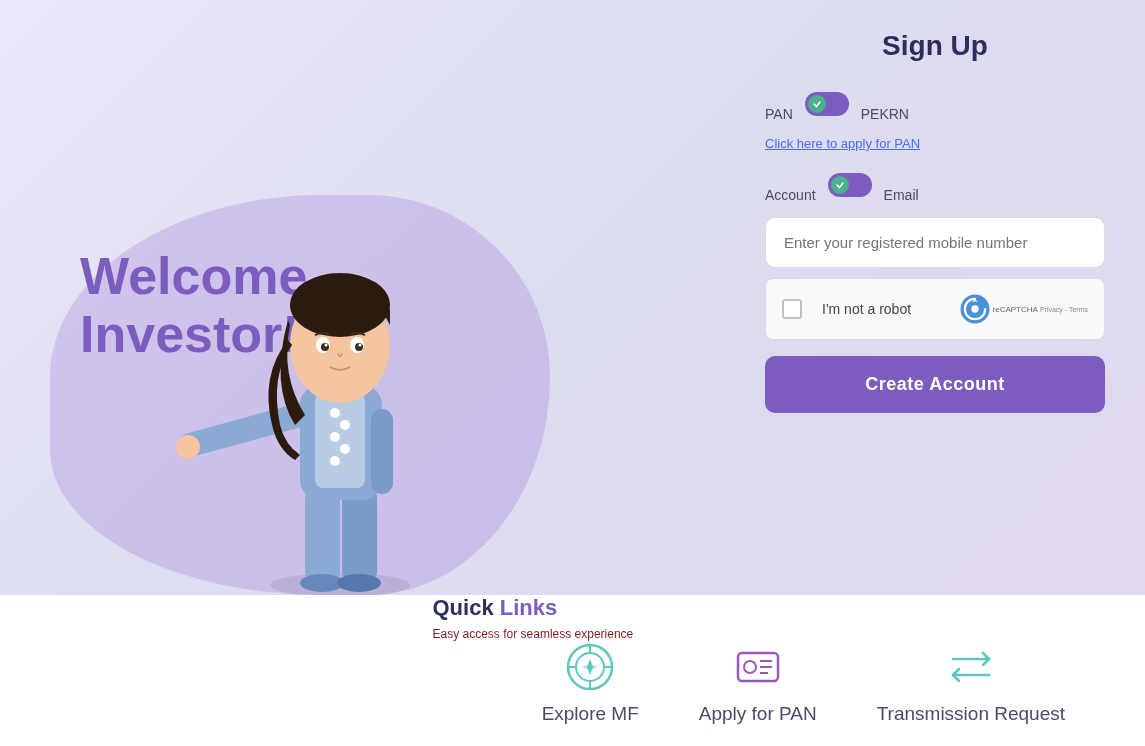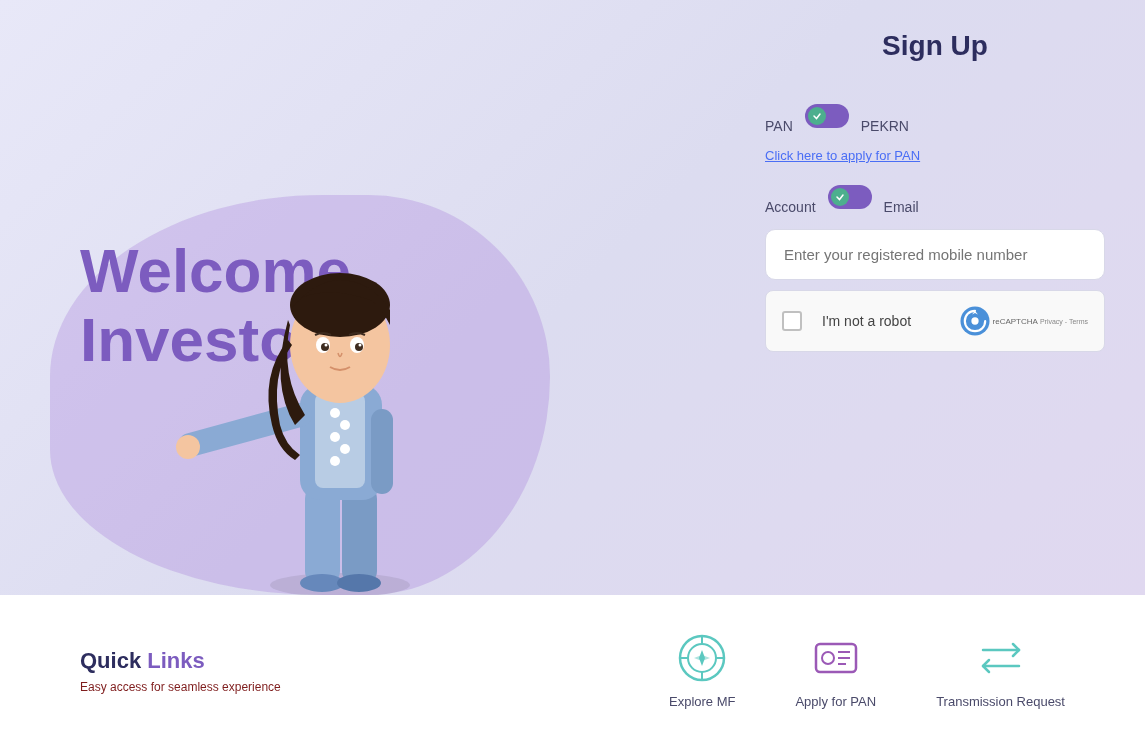--- a/index.html
+++ b/index.html
@@ -19,21 +19,21 @@
       flex: 1;
       display: flex;
       flex-direction: column;
       justify-content: center;
       padding: 60px 40px 40px 80px;
       position: relative;
       z-index: 2;
     }
 
     .hero-area h1 {
-      font-size: 62px;
+      font-size: 52px;
       font-weight: 800;
       color: #2d2d5e;
       line-height: 1.1;
       margin-bottom: 4px;
     }
 
     .hero-area h1 span {
       color: #7c5cbf;
     }
 
@@ -74,21 +74,21 @@
       flex-direction: column;
       align-items: center;
       background: transparent;
       z-index: 2;
     }
 
     .form-title {
       font-size: 28px;
       font-weight: 700;
       color: #2d2d5e;
-      margin-bottom: 36px;
+      margin-bottom: 24px;
       text-align: center;
     }
 
     
     .toggle-row {
       display: flex;
       align-items: center;
       gap: 12px;
       margin-bottom: 14px;
       width: 100%;
@@ -250,20 +250,21 @@
     }
 
     
     .bottom-section {
       height: 151px;
       background: white;
       display: flex;
       align-items: center;
       padding: 0 80px;
       gap: 0;
+      flex-direction: column;
     }
 
     .quick-links-info {
       width: 280px;
       flex-shrink: 0;
     }
 
     .quick-links-title {
       font-size: 22px;
       font-weight: 700;
@@ -299,21 +300,21 @@
 
     .quick-link-icon {
       width: 52px;
       height: 52px;
       display: flex;
       align-items: center;
       justify-content: center;
     }
 
     .quick-link-label {
-      font-size: 13px;
+      font-size: 19px;
       color: #4a4a6a;
       text-align: center;
       font-weight: 500;
     }
 
     
     svg { display: block; }
   </style>
 </head>
 <body>
@@ -425,20 +426,21 @@
           <path d="M22 8 C14 8 8 14 8 22 C8 30 14 36 22 36 C30 36 36 30 36 22" stroke="white" stroke-width="3" fill="none" stroke-linecap="round"></path>
           <path d="M22 8 L18 13 L22 11 L26 13 Z" fill="white"></path>
           <circle cx="22" cy="22" r="5" fill="white"></circle>
         </svg>
         <span class="captcha-brand">reCAPTCHA</span>
         <span class="captcha-links">Privacy - Terms</span>
       </div>
     </div>
 
 
+    <button class="create-btn">Create Account</button>
   </div>
 </div>
 
 <div class="bottom-section">
   <div class="quick-links-info">
     <div class="quick-links-title">
       <span>Quick</span>&nbsp;<span>Links</span>
     </div>
     <p class="quick-links-subtitle">Easy access for seamless experience</p>
   </div>

